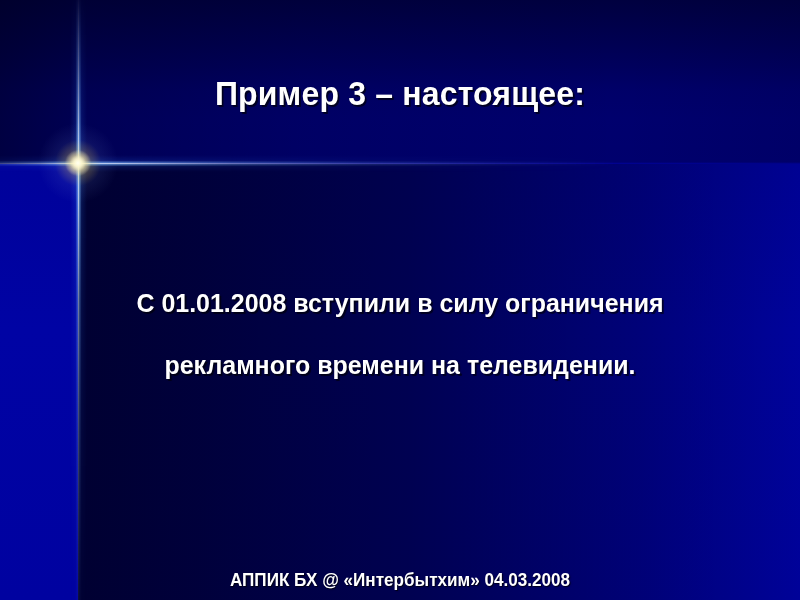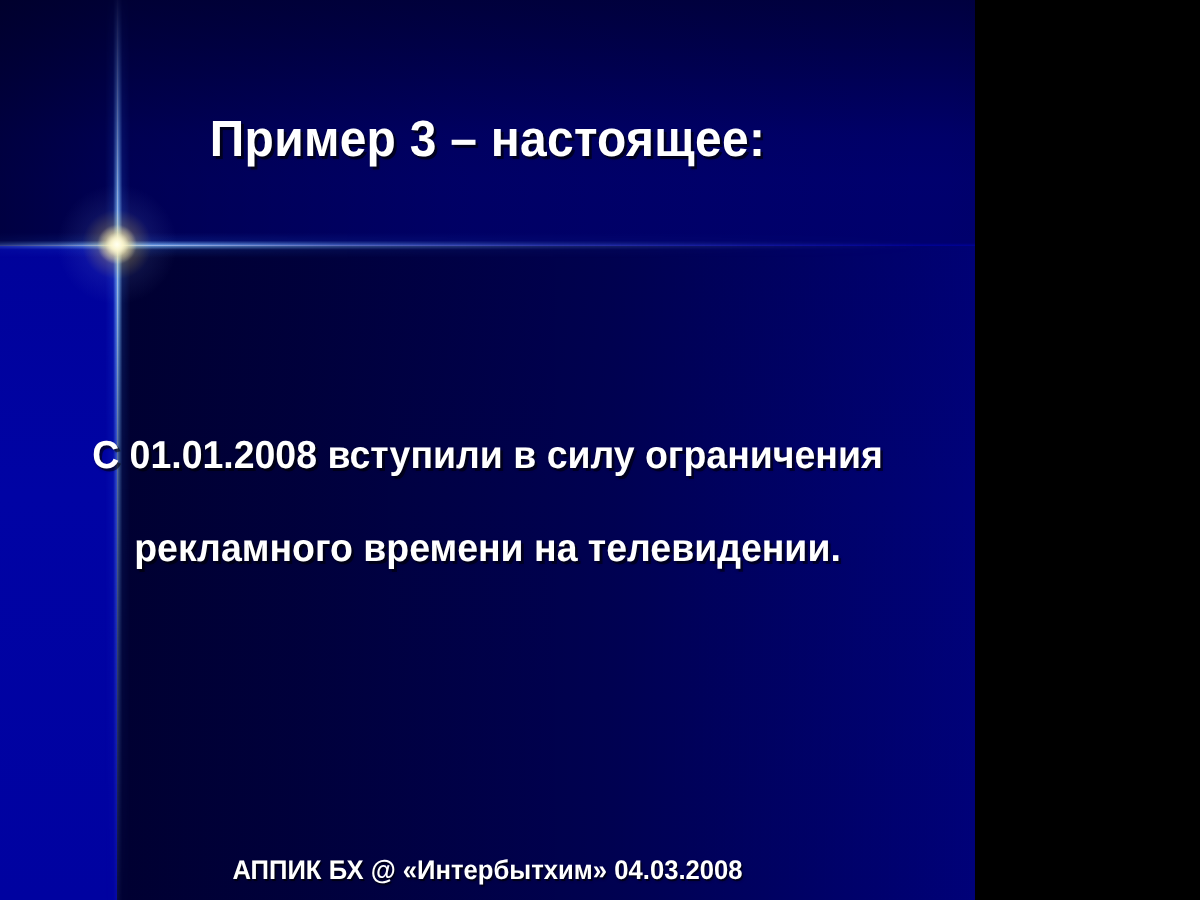--- a/index.html
+++ b/index.html
@@ -10,21 +10,21 @@
   }
   body {
     width: 800px;
     height: 600px;
     overflow: hidden;
     font-family: "Liberation Sans", "DejaVu Sans", sans-serif;
   }
 
   #slide {
     position: relative;
-    width: 650px;
+    width: 800px;
     height: 600px;
     overflow: hidden;
     background: #000068;
   }
 
   
 
   
   .bg-base {
     position: absolute;

